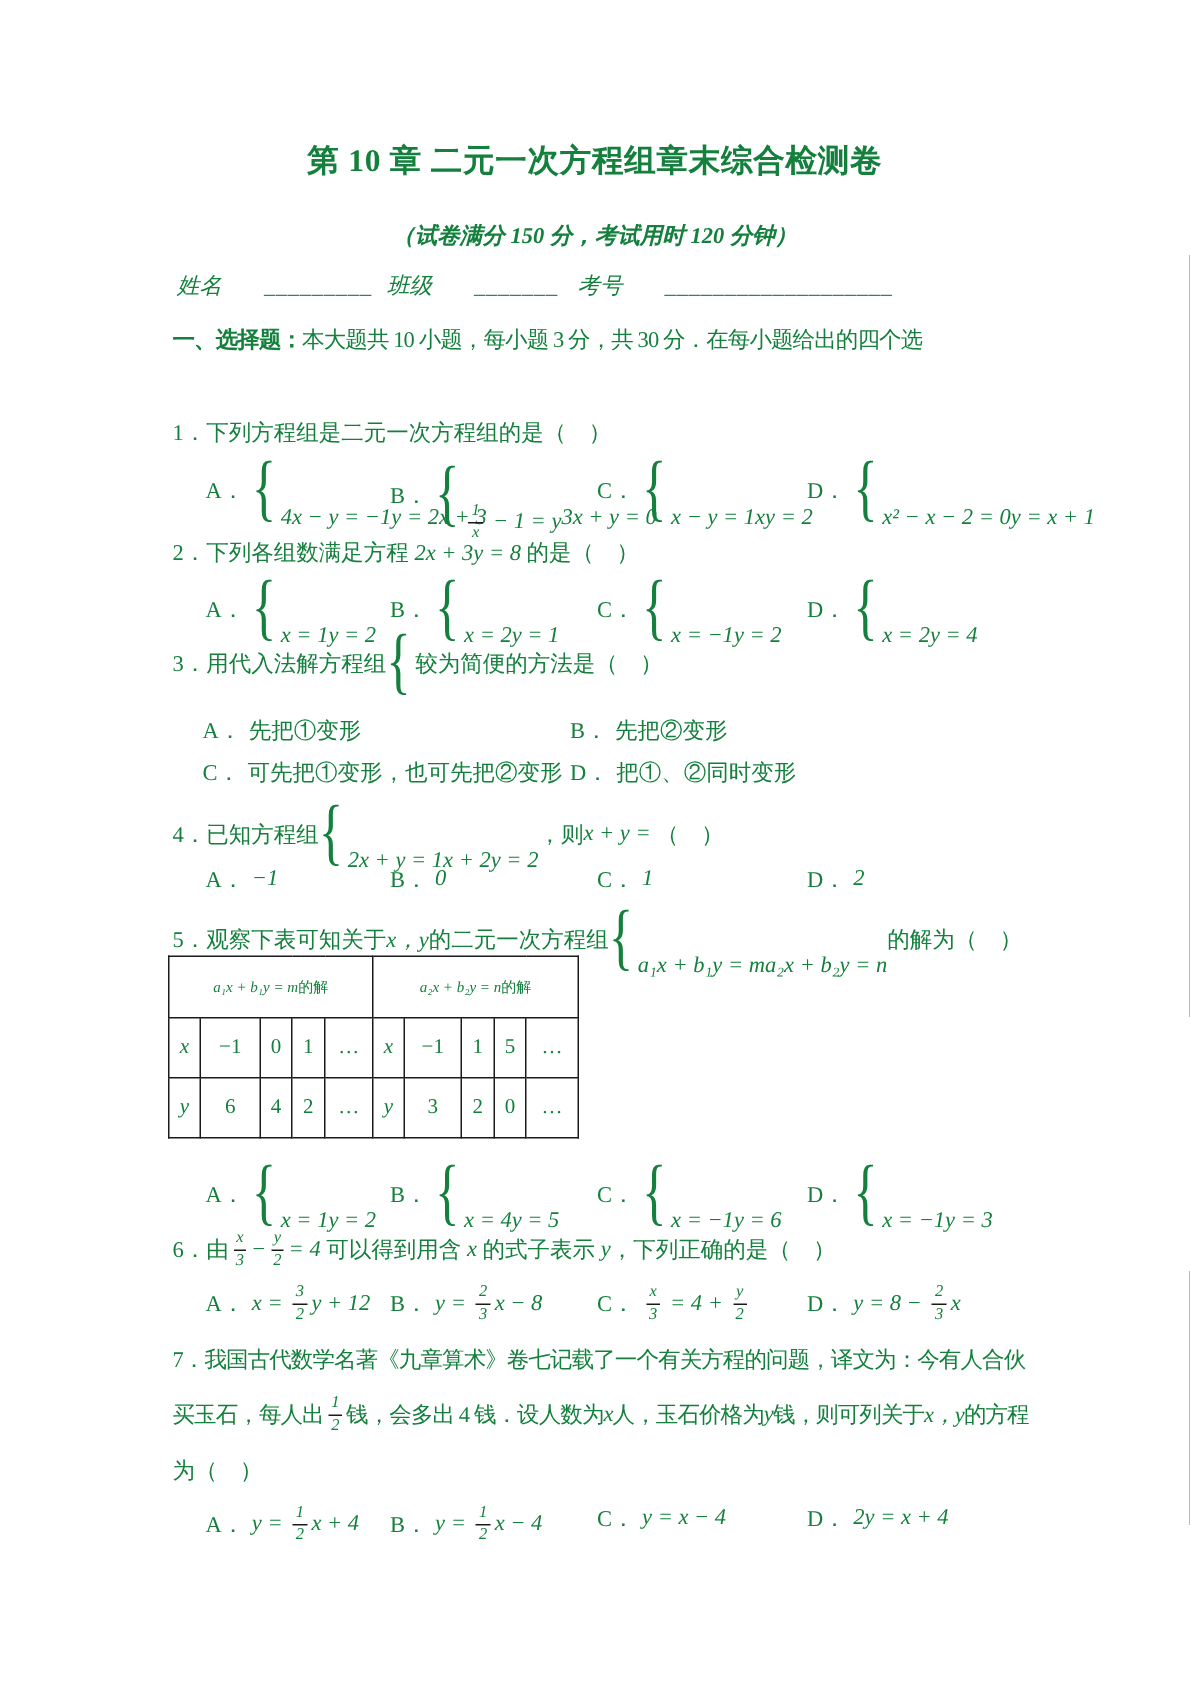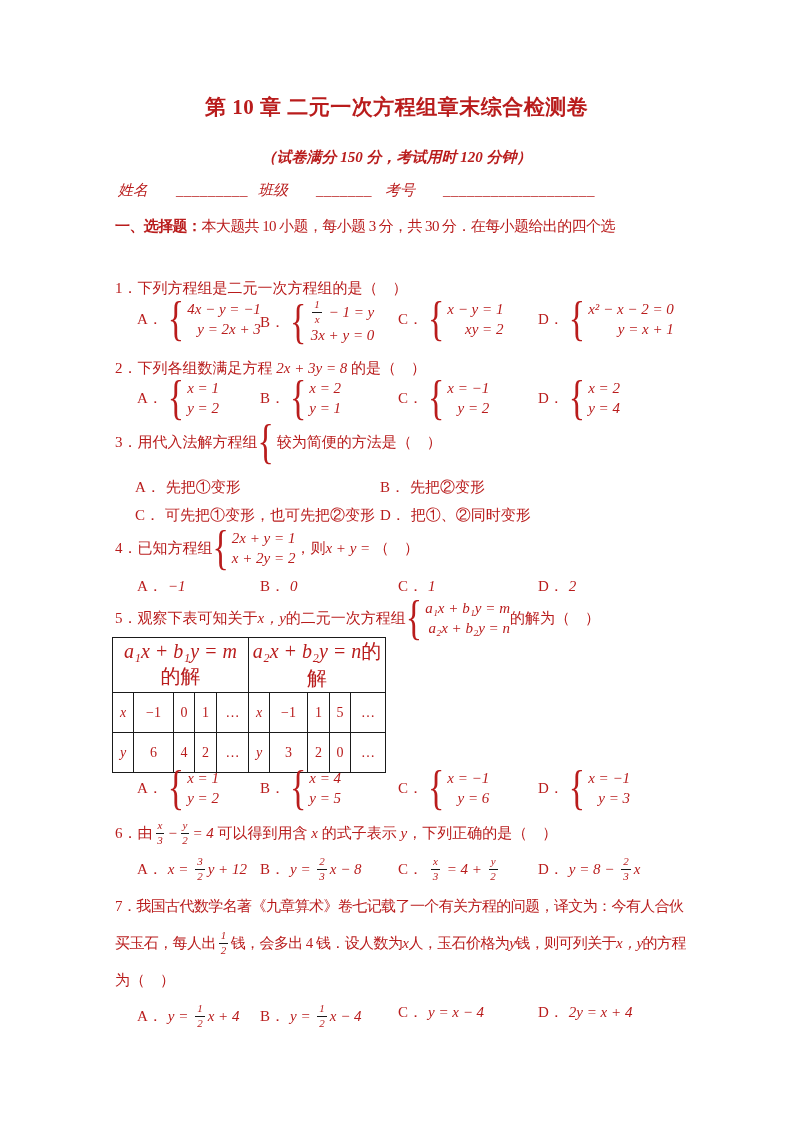--- a/index.html
+++ b/index.html
@@ -2,53 +2,53 @@
 <html><head>
 <meta charset="utf-8">
 <style>
   html,body{margin:0;padding:0;background:#888;}
   .page{
     position:relative;
     width:793px;height:1122px;
     margin:0 auto;
     background:#ffffff;
     font-family:"Liberation Serif","DejaVu Serif",serif;
-    font-size:15px;color:#b91c1c;
+    font-size:15px;color:#15803d;
     overflow:hidden;
   }
   .abs{position:absolute;left:115px;white-space:nowrap;}
   .center{left:0;width:793px;text-align:center;}
   .title{font-size:21px;font-weight:bold;letter-spacing:0.5px;}
   .subtitle{font-size:15px;font-weight:bold;font-style:italic;}
   .kai{font-style:italic;}
   .blank{letter-spacing:0.5px;margin-left:28px;}
   .lead-bold{font-weight:bold;}
   .tight{letter-spacing:-0.6px;}
   .math{font-style:italic;}
   .t{white-space:pre;}
   
   .sys{display:inline-flex;align-items:center;vertical-align:middle;}
   .brace{font-style:normal;font-size:34px;line-height:36px;display:inline-block;
          transform:scaleY(1.45);transform-origin:center;font-weight:400;margin-right:3px;}
-  .syslines{display:inline-flex;flex-direction:column;align-items:flex-end;}
+  .syslines{display:inline-flex;flex-direction:row;align-items:flex-start;margin-top:36px;}
   .syslines .ln{line-height:20px;display:flex;align-items:center;justify-content:center;white-space:pre;}
   
   .frac{display:inline-flex;flex-direction:column;align-items:center;font-size:11px;
         line-height:1.05;margin:0 3px;vertical-align:middle;font-style:italic;}
   .frac .fn{border-bottom:1px solid #1a1a1a;padding:0 2px 1px;}
   .frac .fd{padding-top:1px;}
   
   .optrow{position:absolute;left:115px;width:600px;height:46px;}
   .opt{position:absolute;top:0;display:inline-flex;align-items:center;white-space:pre;}
   .olabel{margin-right:5px;font-style:normal;}
   .flexline{display:flex;align-items:center;white-space:pre;}
   
   .dtable{position:absolute;left:112px;top:637px;border-collapse:collapse;text-align:center;font-size:14px;}
   .dtable td{border:1.5px solid #1a1a1a;height:39px;padding:0 3px;}
-  .dtable .hrow td{height:40px;font-size:20px;}
+  .dtable .hrow td{height:40px;font-size:10px;}
 </style>
 </head>
 <body>
 
 <div class="page">
 
   <div class="abs center title" style="top:93px">第 10 章 二元一次方程组章末综合检测卷</div>
   <div class="abs center subtitle" style="top:148px">（试卷满分 150 分，考试用时 120 分钟）</div>
 
   <div>

